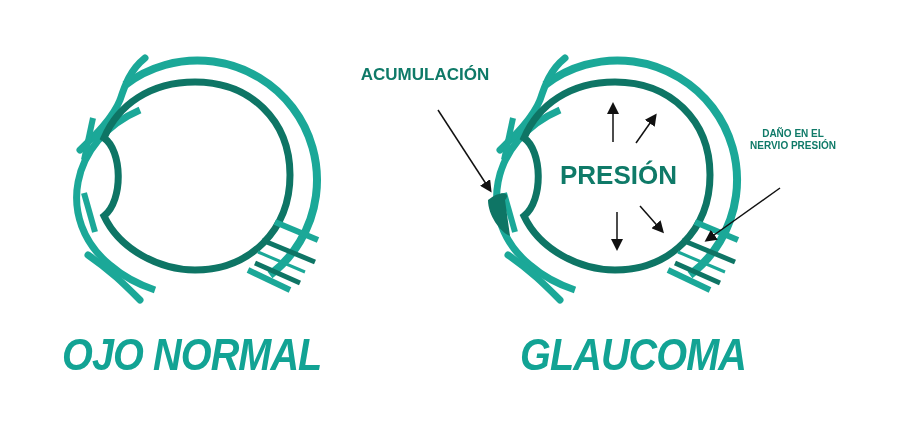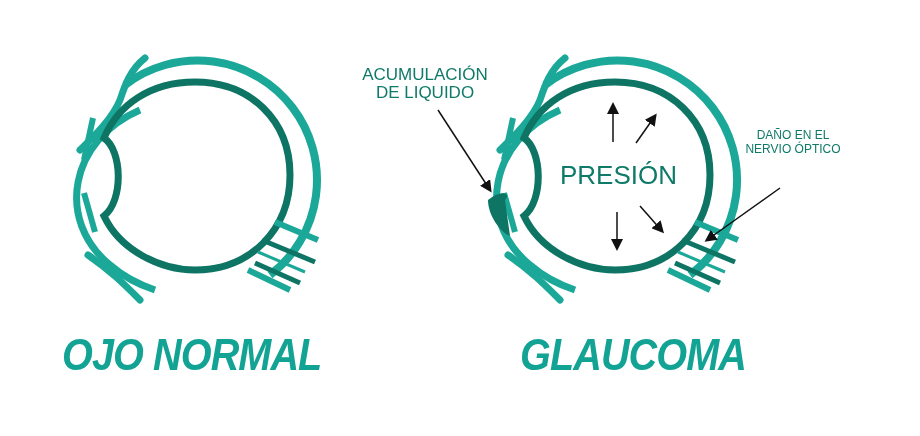--- a/index.html
+++ b/index.html
@@ -1,18 +1,18 @@
 <!DOCTYPE html>
 <html><head>
 <meta charset="utf-8">
 <style>
   html,body{margin:0;padding:0;background:#ffffff;}
   body{width:920px;height:436px;position:relative;overflow:hidden;font-family:"Liberation Sans",sans-serif;}
   svg.diagram{position:absolute;left:0;top:0;}
-  .lbl{position:absolute;color:#0f7a68;font-family:"Liberation Sans",sans-serif;font-weight:normal;text-align:center;line-height:1.05;}
+  .lbl{position:absolute;color:#0f7a68;font-family:"Liberation Sans",sans-serif;font-weight:bold;text-align:center;line-height:1.05;}
   .title{position:absolute;color:#12a394;font-family:"Liberation Sans",sans-serif;font-weight:bold;font-style:italic;font-size:44px;letter-spacing:-1px;transform:scaleX(0.9);transform-origin:left top;}
 </style>
 </head>
 <body>
 
 <svg class="diagram" width="920" height="436" viewBox="0 0 920 436">
 
   <g>
 
     <path d="M125 85 A113 113 0 1 1 270 275" fill="none" stroke="#1ba898" stroke-width="8"></path>
@@ -60,24 +60,23 @@
     <line x1="613" y1="142" x2="613" y2="105" stroke="#111" stroke-width="1.5" marker-end="url(#ah)"></line>
     <line x1="636" y1="143" x2="655" y2="116" stroke="#111" stroke-width="1.5" marker-end="url(#ah)"></line>
     <line x1="617" y1="212" x2="617" y2="248" stroke="#111" stroke-width="1.5" marker-end="url(#ah)"></line>
     <line x1="640" y1="206" x2="662" y2="231" stroke="#111" stroke-width="1.5" marker-end="url(#ah)"></line>
     <line x1="780" y1="188" x2="707" y2="240" stroke="#111" stroke-width="1.5" marker-end="url(#ah)"></line>
   </g>
 </svg>
 
 <div class="lbl" style="left:345px;top:66px;width:160px;font-size:17px;">
   <div>ACUMULACIÓN</div>
-  <div>DE LIQUIDO</div>
 </div>
 
 <div class="lbl" style="left:560px;top:162px;width:110px;font-size:26px;">PRESIÓN</div>
 
-<div class="lbl" style="left:718px;top:128px;width:150px;font-size:12px;font-weight:normal;line-height:1.2;">
+<div class="lbl" style="left:718px;top:128px;width:150px;font-size:10px;font-weight:bold;line-height:1.2;">
   <div>DAÑO EN EL</div>
-  <div>NERVIO ÓPTICO</div>
+  <div>NERVIO PRESIÓN</div>
 </div>
 
 <div class="title" style="left:62px;top:330px;">OJO NORMAL</div>
 <div class="title" style="left:520px;top:330px;">GLAUCOMA</div>
 
 </body></html>

